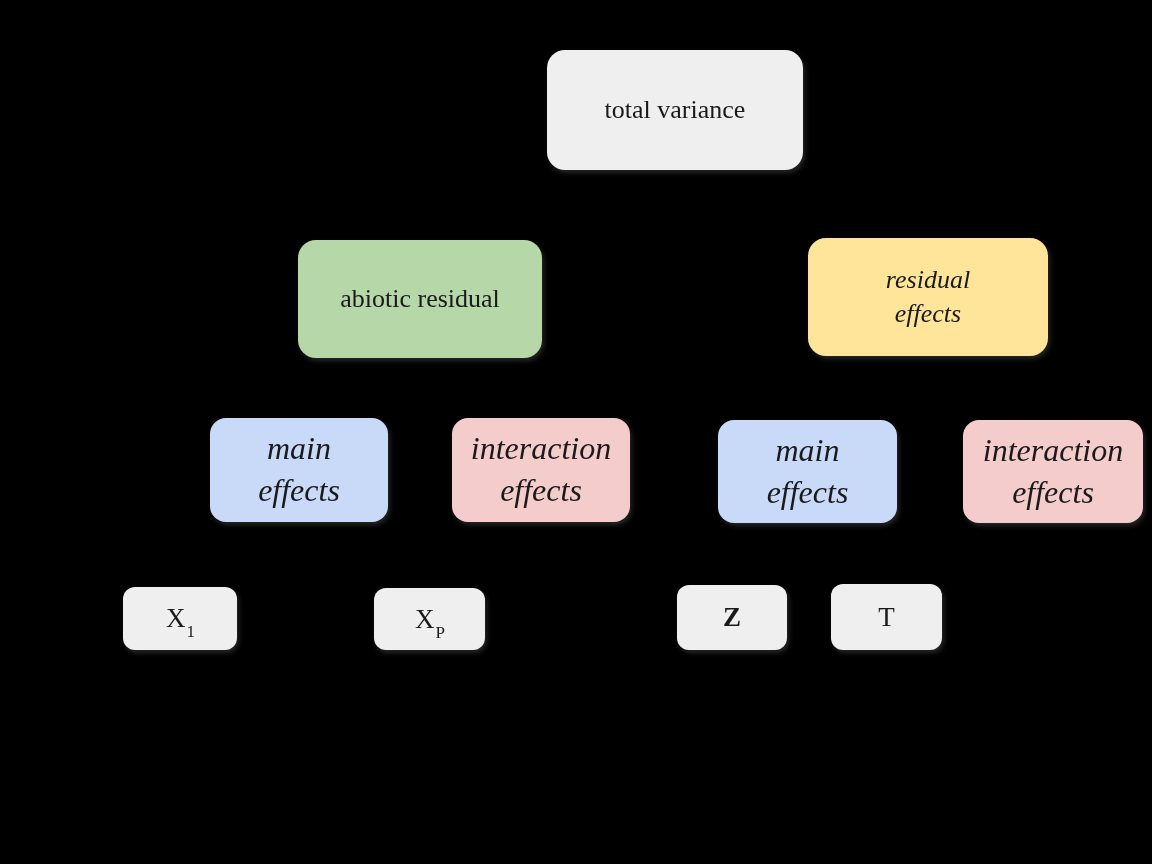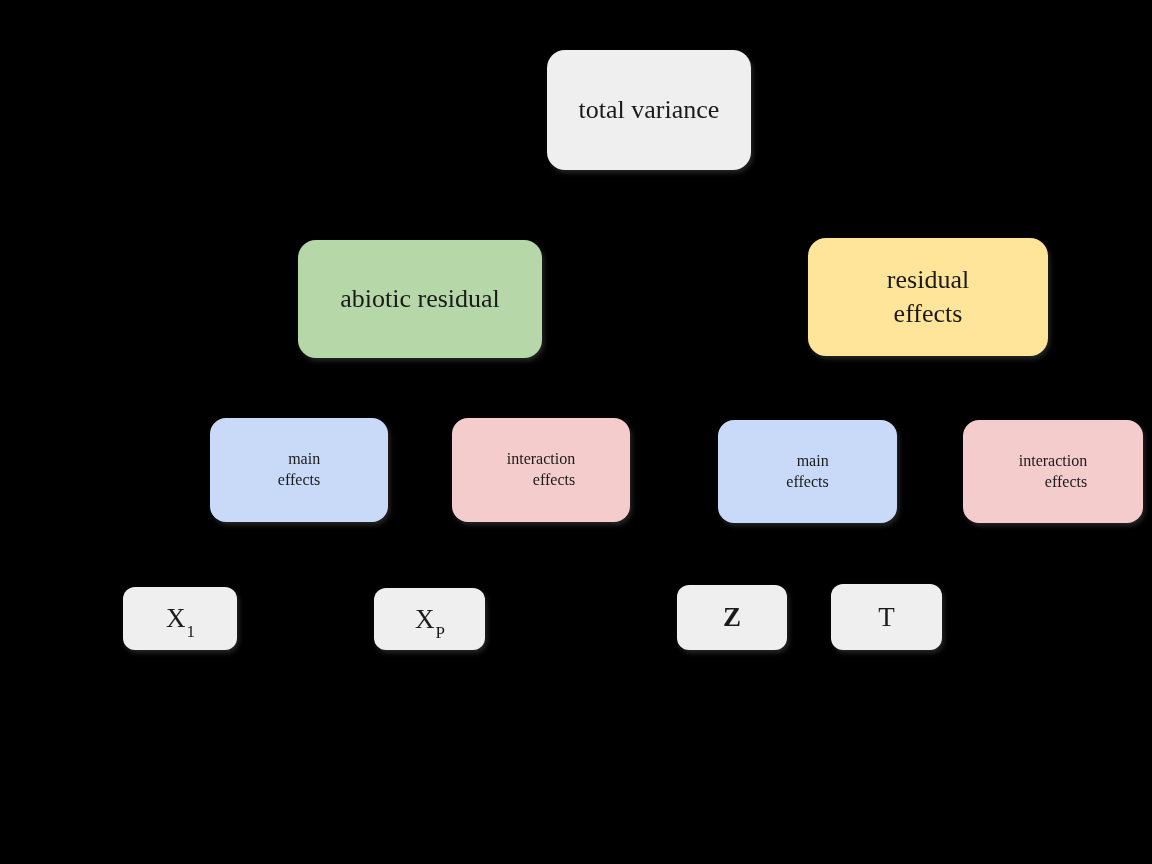--- a/index.html
+++ b/index.html
@@ -17,49 +17,48 @@
   }
   .node {
     position: absolute;
     display: flex;
     align-items: center;
     justify-content: center;
     text-align: center;
     color: #1a1a1a;
     box-shadow: 2px 3px 5px rgba(110,110,110,0.35);
   }
-  .node .lines { display: block; }
+  .node .lines { display: block; font-style: italic; }
   .node .line { display: block; }
 
   
   .big {
     border-radius: 18px;
     font-size: 26px;
     line-height: 1.3;
   }
   .mid {
     border-radius: 16px;
-    font-size: 16px;
+    font-size: 32px;
     line-height: 1.3;
-    text-align: right;
   }
   .leaf {
     border-radius: 12px;
     font-size: 27px;
   }
   .leaf sub {
     font-size: 17px;
     line-height: 0;
     position: relative;
     top: 4px;
     left: 1px;
   }
 
   
-  #node-total-variance     { left: 547px; top: 50px;  width: 204px; height: 120px; background: #efefef; }
+  #node-total-variance     { left: 547px; top: 50px;  width: 256px; height: 120px; background: #efefef; }
   #node-abiotic-effects    { left: 298px; top: 240px; width: 244px; height: 118px; background: #b6d7a8; }
   #node-residual-effects   { left: 808px; top: 238px; width: 240px; height: 118px; background: #ffe599; }
   #node-main-effects-left  { left: 210px; top: 418px; width: 178px; height: 104px; background: #c9daf8; }
   #node-interaction-left   { left: 452px; top: 418px; width: 178px; height: 104px; background: #f4cccc; }
   #node-main-effects-right { left: 718px; top: 420px; width: 179px; height: 103px; background: #c9daf8; }
   #node-interaction-right  { left: 963px; top: 420px; width: 180px; height: 103px; background: #f4cccc; }
   #node-x1                 { left: 123px; top: 587px; width: 114px; height: 63px;  background: #efefef; }
   #node-xp                 { left: 374px; top: 588px; width: 111px; height: 62px;  background: #efefef; }
   #node-z                  { left: 677px; top: 585px; width: 110px; height: 65px;  background: #efefef; font-weight: bold; }
   #node-t                  { left: 831px; top: 584px; width: 111px; height: 66px;  background: #efefef; }

